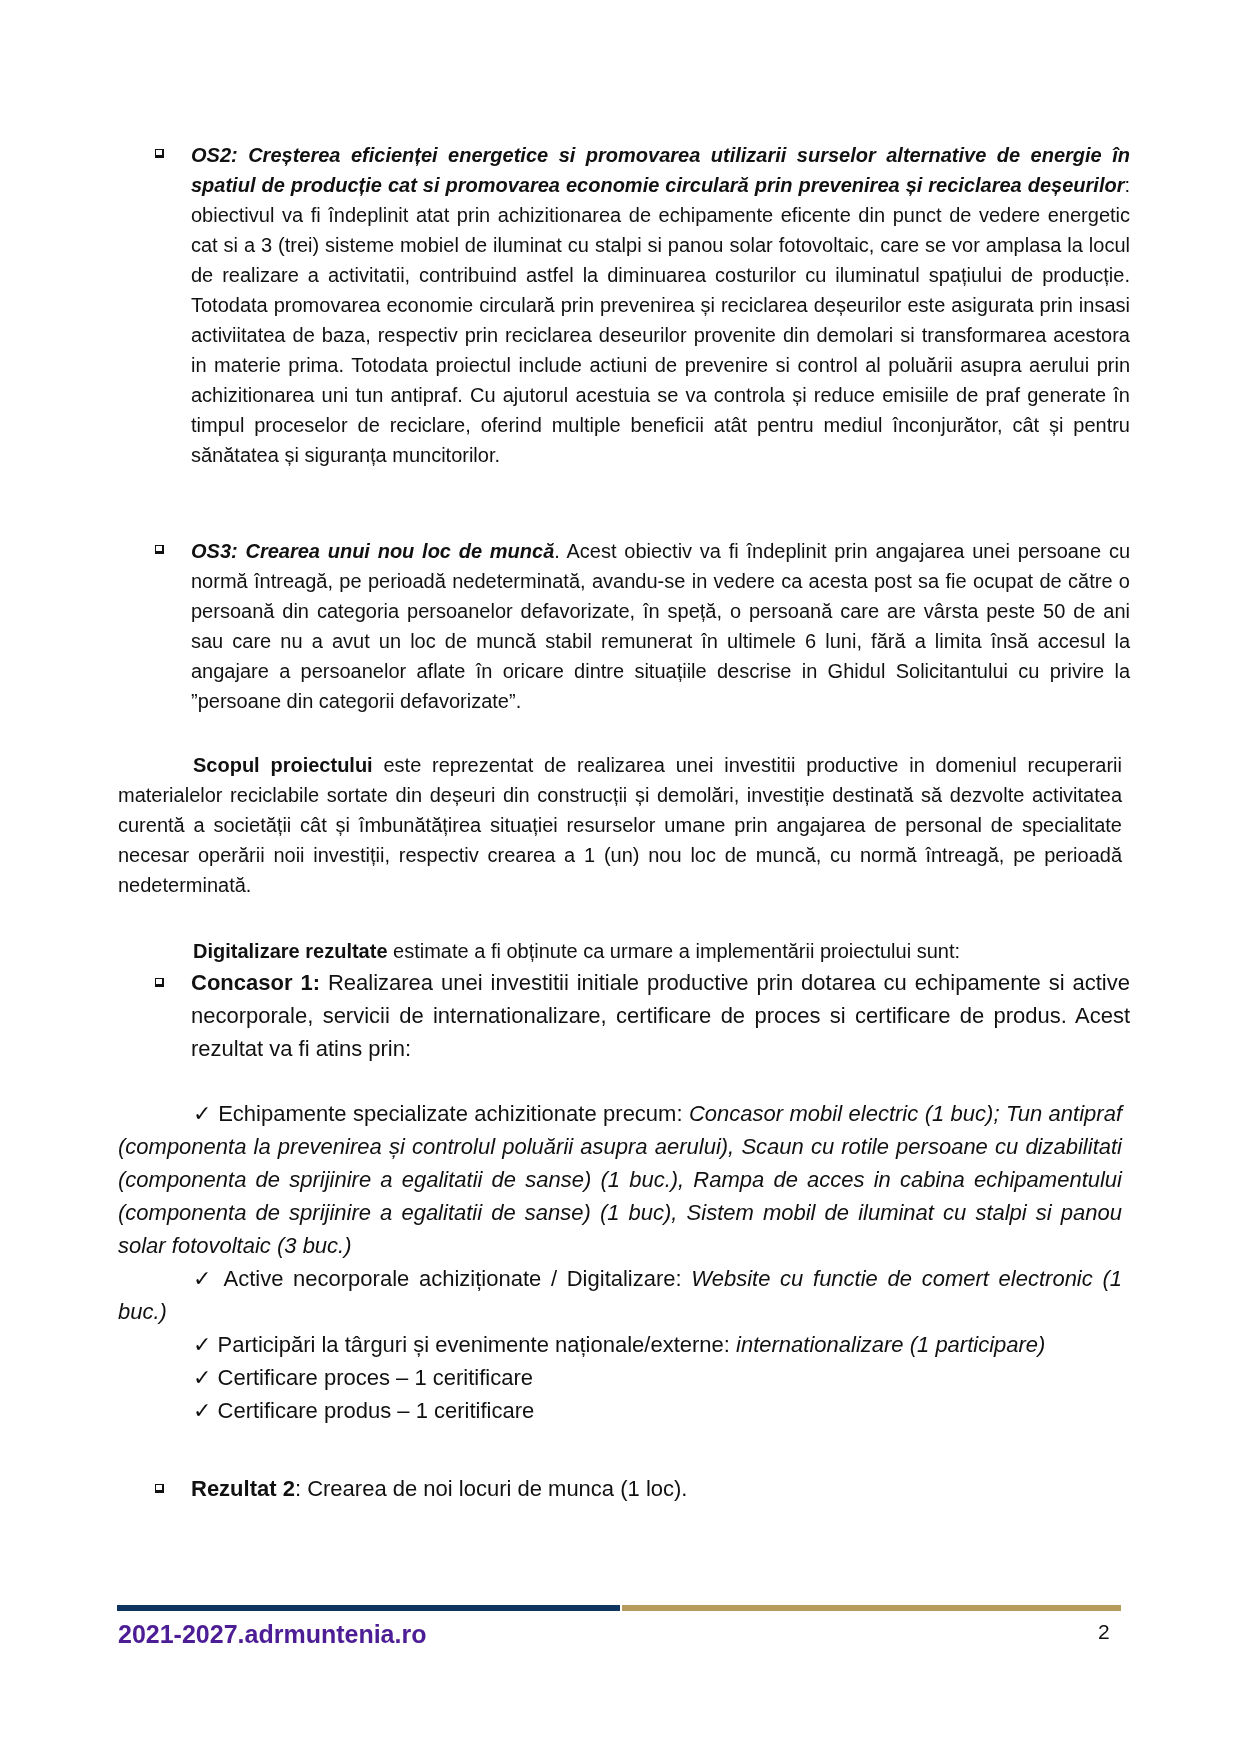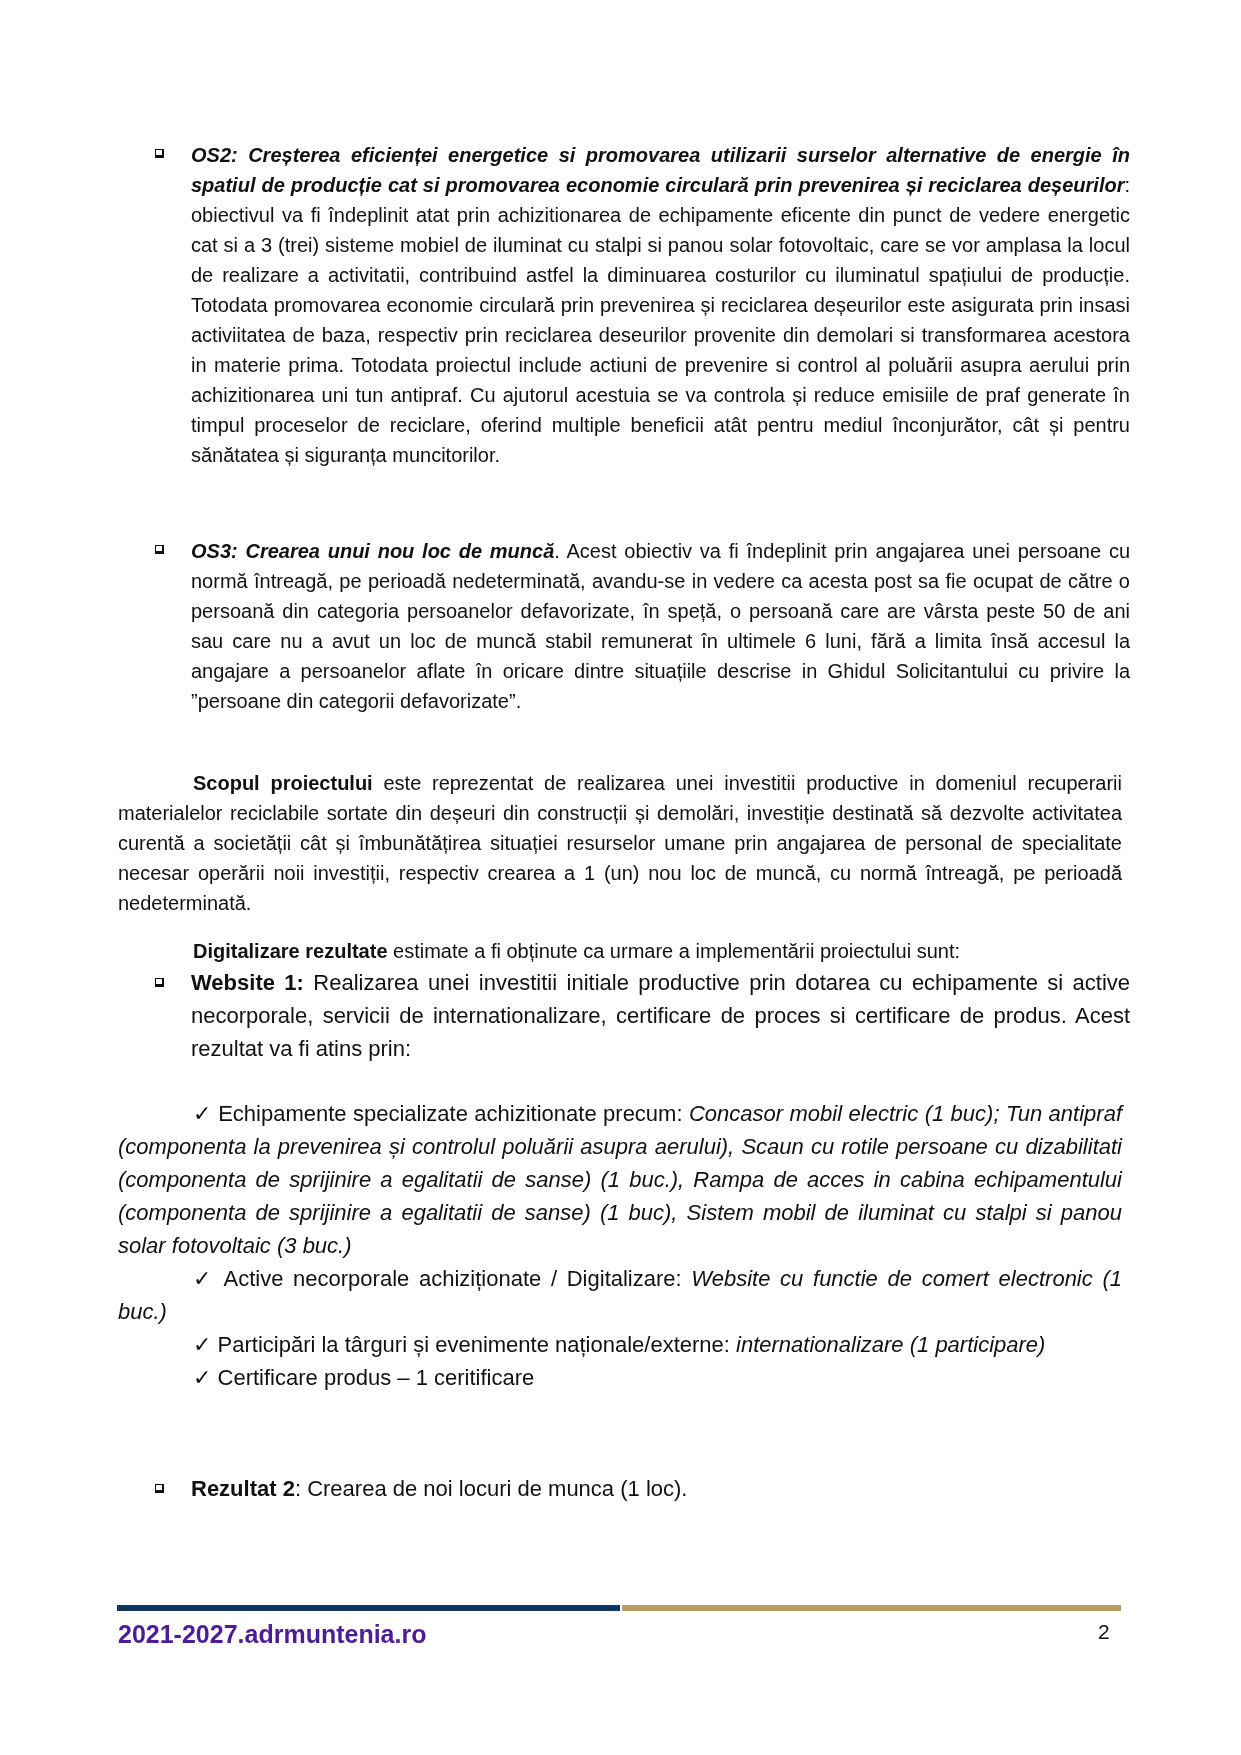--- a/index.html
+++ b/index.html
@@ -35,48 +35,51 @@
     </p>
   </div>
 
   <div class="bullet-item" style="top:536px;">
     <span class="bullet-glyph"></span>
     <p class="para bullet-text">
       <span class="bi">OS3: Crearea unui nou loc de muncă</span><span>. Acest obiectiv va fi îndeplinit prin angajarea unei persoane cu normă întreagă, pe perioadă nedeterminată, avandu-se in vedere ca acesta post sa fie ocupat de către o persoană din categoria persoanelor defavorizate, în speță, o persoană care are vârsta peste 50 de ani sau care nu a avut un loc de muncă stabil remunerat în ultimele 6 luni, fără a limita însă accesul la angajare a persoanelor aflate în oricare dintre situațiile descrise in Ghidul Solicitantului cu privire la ”persoane din categorii defavorizate”.</span>
     </p>
   </div>
 
-  <div class="block" style="top:768px; left:118px; width:1004px;">
+  <div class="block" style="top:750px; left:118px; width:1004px;">
     <p class="para indent">
       <span class="b">Scopul proiectului</span><span> este reprezentat de realizarea unei investitii productive in domeniul recuperarii materialelor reciclabile sortate din deșeuri din construcții și demolări, investiție destinată să dezvolte activitatea curentă a societății cât și îmbunătățirea situației resurselor umane prin angajarea de personal de specialitate necesar operării noii investiții, respectiv crearea a 1 (un) nou loc de muncă, cu normă întreagă, pe perioadă nedeterminată.</span>
     </p>
   </div>
 
   <div class="block" style="top:936px; left:193px; width:930px;">
     <p class="para">
       <span class="b">Digitalizare rezultate</span><span> estimate a fi obținute ca urmare a implementării proiectului sunt:</span>
     </p>
   </div>
 
   <div class="bullet-item" style="top:966px;">
     <span class="bullet-glyph" style="top:12px;"></span>
     <p class="para lg bullet-text">
-      <span class="b">Website  1:</span><span> Realizarea unei investitii initiale productive prin dotarea cu echipamente si active necorporale, servicii de internationalizare, certificare de proces si certificare de produs. Acest rezultat va fi atins prin:</span>
+      <span class="b">Concasor  1:</span><span> Realizarea unei investitii initiale productive prin dotarea cu echipamente si active necorporale, servicii de internationalizare, certificare de proces si certificare de produs. Acest rezultat va fi atins prin:</span>
     </p>
   </div>
 
   <div class="block" style="top:1068px; left:118px; width:1004px;margin-top:29px;">
     <p class="para lg indent">
       <span>✓</span><span> Echipamente specializate achizitionate precum: </span><span class="i">Concasor mobil electric (1 buc); Tun antipraf (componenta la prevenirea și controlul poluării asupra aerului), Scaun cu rotile persoane cu dizabilitati (componenta de sprijinire a egalitatii de sanse) (1 buc.), Rampa de acces in cabina echipamentului (componenta de sprijinire a egalitatii de sanse) (1 buc), Sistem mobil de iluminat cu stalpi si panou solar fotovoltaic (3 buc.)</span>
     </p>
     <p class="para lg indent">
       <span>✓</span><span> Active necorporale achiziționate / Digitalizare: </span><span class="i">Website cu functie de comert electronic (1 buc.)</span>
     </p>
     <p class="para lg indent">
       <span>✓</span><span> Participări la târguri și evenimente naționale/externe: </span><span class="i">internationalizare (1 participare)</span>
+    </p>
+    <p class="para lg indent">
+      <span>✓</span><span> Certificare proces – 1 ceritificare</span>
     </p>
     <p class="para lg indent">
       <span>✓</span><span> Certificare produs – 1 ceritificare</span>
     </p>
   </div>
 
   <div class="bullet-item" style="top:1472px;">
     <span class="bullet-glyph" style="top:12px;"></span>
     <p class="para lg bullet-text">
       <span class="b">Rezultat 2</span><span>: Crearea de noi locuri de munca (1 loc).</span>

